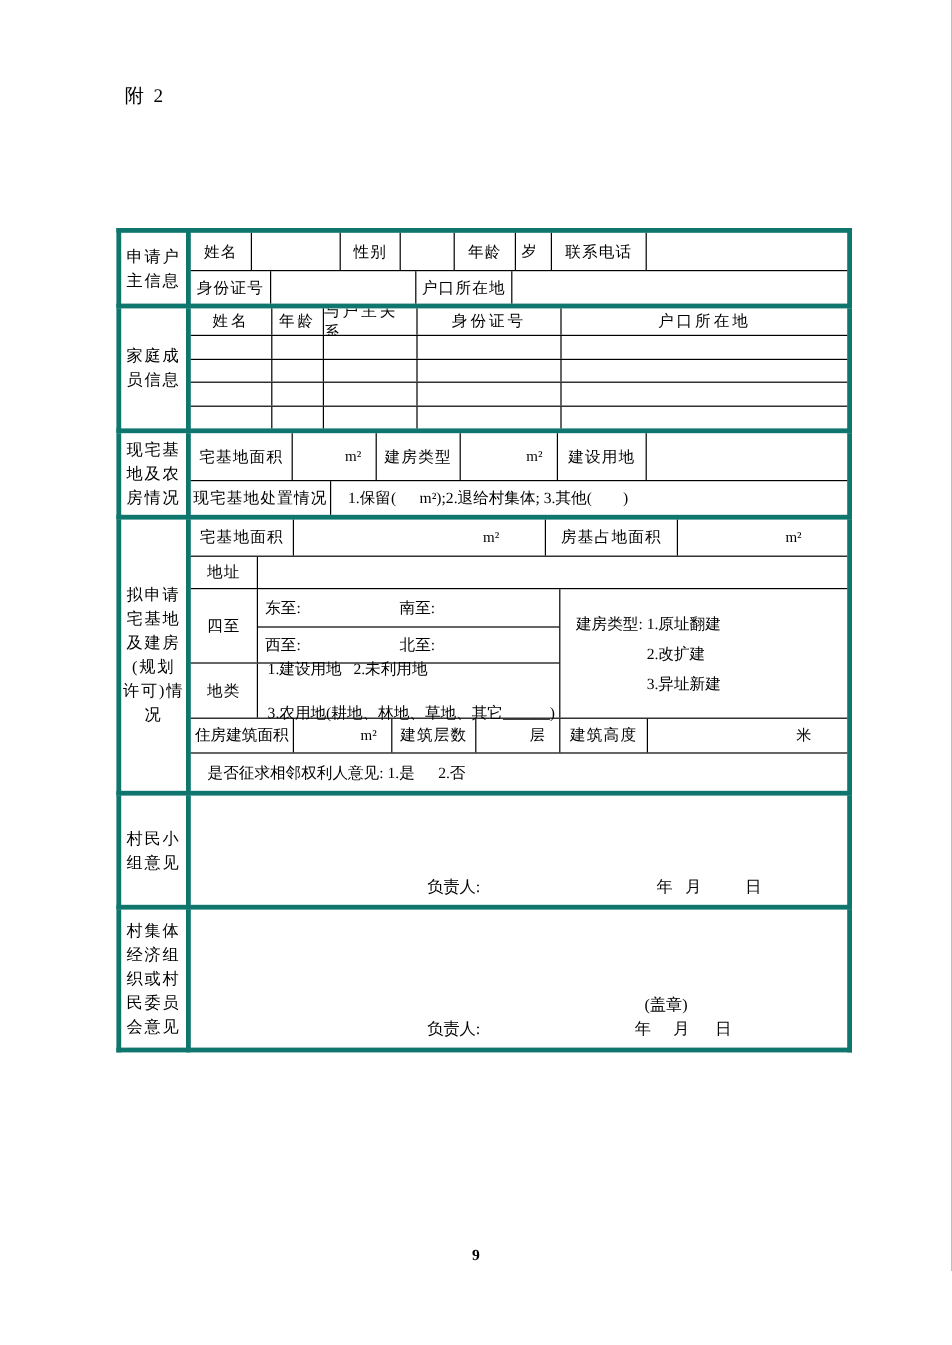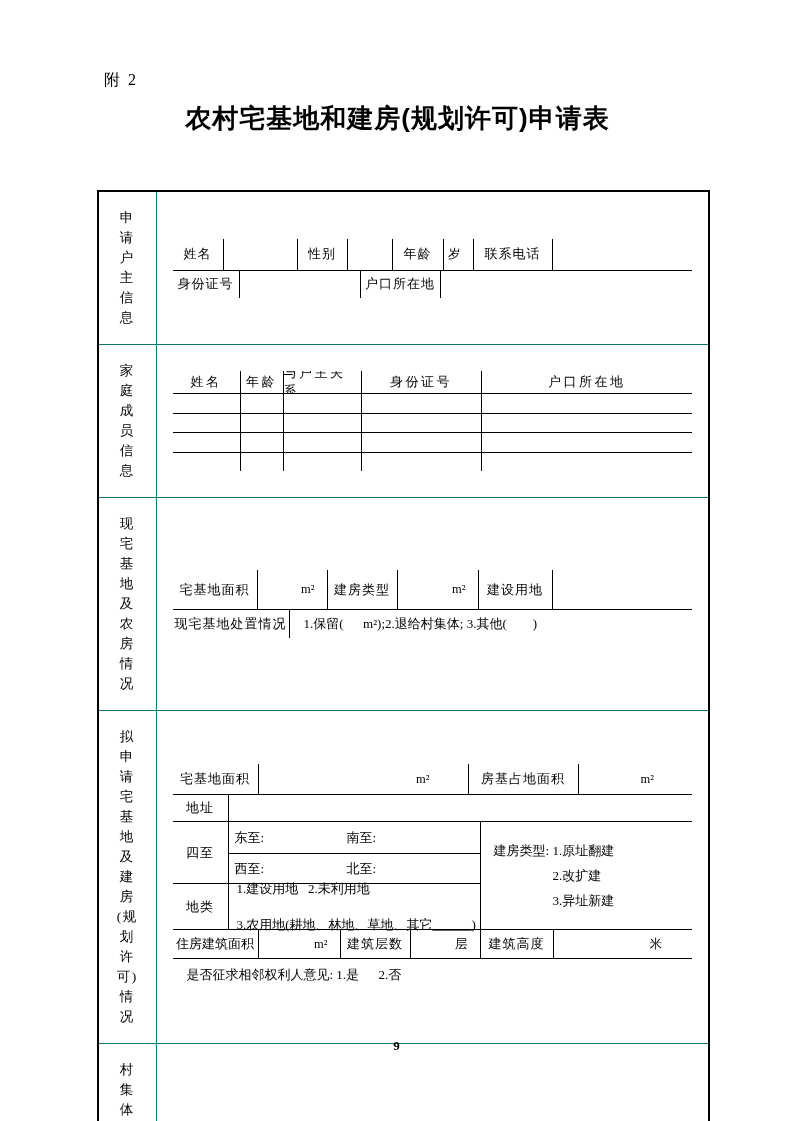--- a/index.html
+++ b/index.html
@@ -20,21 +20,21 @@
     position: absolute; left: 85px; top: 101px; width: 625px;
     text-align: center;
     font-family: "Liberation Sans", "DejaVu Sans", sans-serif;
     font-size: 26px; font-weight: 700; letter-spacing: 1px;
   }
   table.form {
     position: absolute; left: 97px; top: 190px; width: 613px;
     border-collapse: collapse; table-layout: fixed;
     border: 2px solid #000;
   }
-  table.form td { border: 1px solid #0f766e; padding: 16px; vertical-align: middle; }
+  table.form td { border: 4px solid #0f766e; padding: 0; vertical-align: middle; }
   td.lbl {
     text-align: center; font-size: 13.5px; line-height: 20px;
     white-space: pre-line; letter-spacing: 1.5px;
   }
   .vstack { display: flex; flex-direction: column; align-items: stretch; }
   .vstack > * + * { border-top: 1px solid #000; }
   .hrow { display: flex; align-items: stretch; }
   .hrow > * + * { border-left: 1px solid #000; }
   .cell { display: flex; align-items: center; font-size: 13px; min-width: 0; overflow: hidden; }
   .lblc { justify-content: center; letter-spacing: 1px; text-align: center; }
@@ -57,21 +57,20 @@
     position: absolute; left: 0; width: 100%; top: 1038px;
     text-align: center; font-size: 13px; font-weight: bold;
   }
 </style>
 </head>
 <body>
 
 <div class="sheet">
 
   <div class="attach">附 2</div>
-  <div class="title">农村宅基地和建房(规划许可)申请表</div>
 
   <table class="form">
     <colgroup>
         <col style="width:58px">
         <col>
       </colgroup>
 
     <tbody>
         <tr>
       <td class="lbl">申请户
@@ -226,20 +225,34 @@
             <div class="cell unit flex1" style="padding-right:30px">米</div>
           </div>
           <div class="hrow" style="height:32px">
             <div class="cell txt flex1">是否征求相邻权利人意见: 1.是      2.否</div>
           </div>
         </div>
       </td>
     </tr>
 
 
+    <tr>
+      <td class="lbl">村民小
+组意见</td>
+      <td>
+        <div class="freecol" style="height:91px">
+          <div class="sigrow">
+            <span style="left:197px">负责人:</span>
+            <span style="left:388px">年</span>
+            <span style="left:412px">月</span>
+            <span style="left:462px">日</span>
+          </div>
+        </div>
+      </td>
+    </tr>
 
     <tr>
       <td class="lbl">村集体
 经济组
 织或村
 民委员
 会意见</td>
       <td>
         <div class="freecol" style="height:115px">
           <div class="sigrow" style="height:20px">

